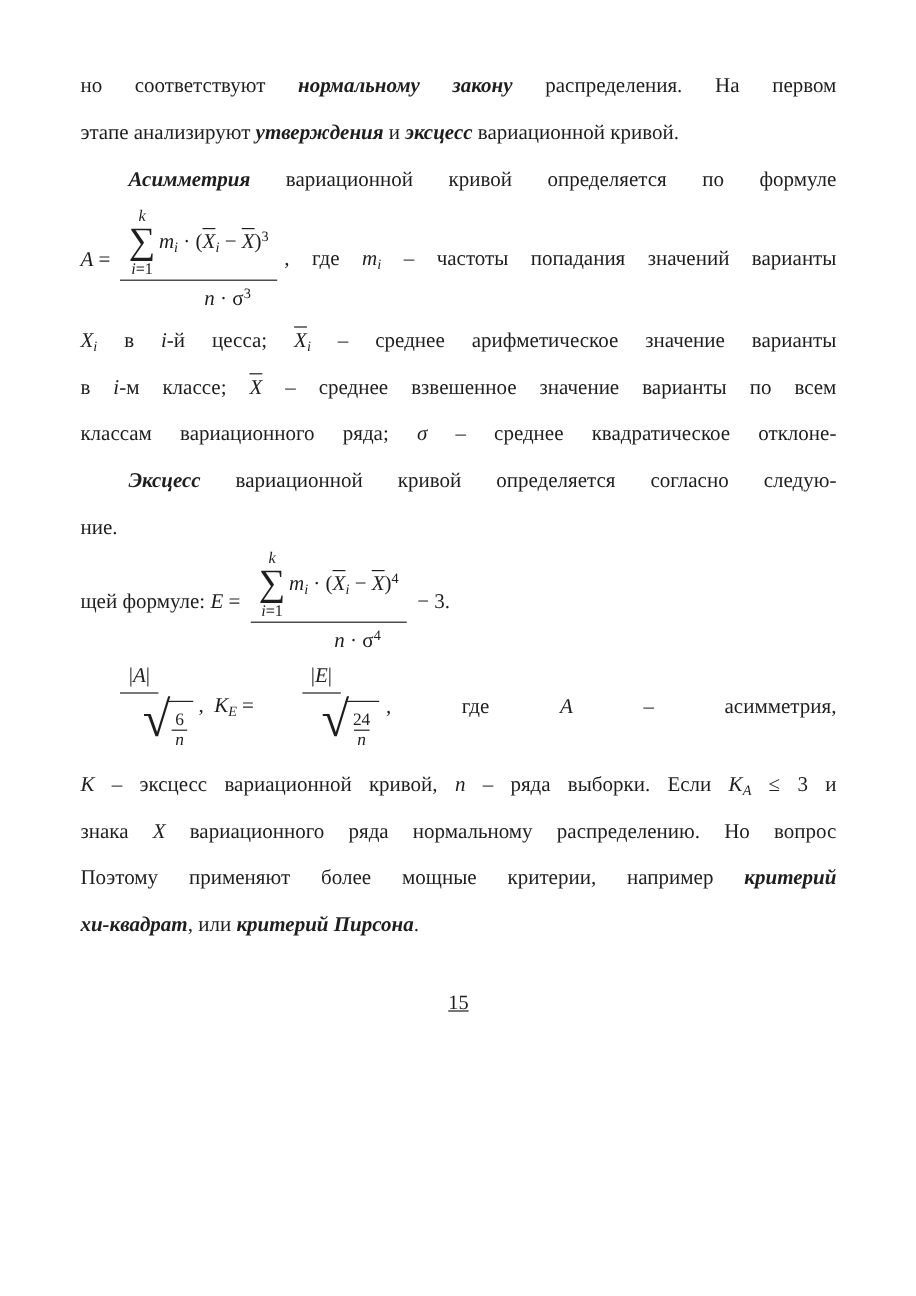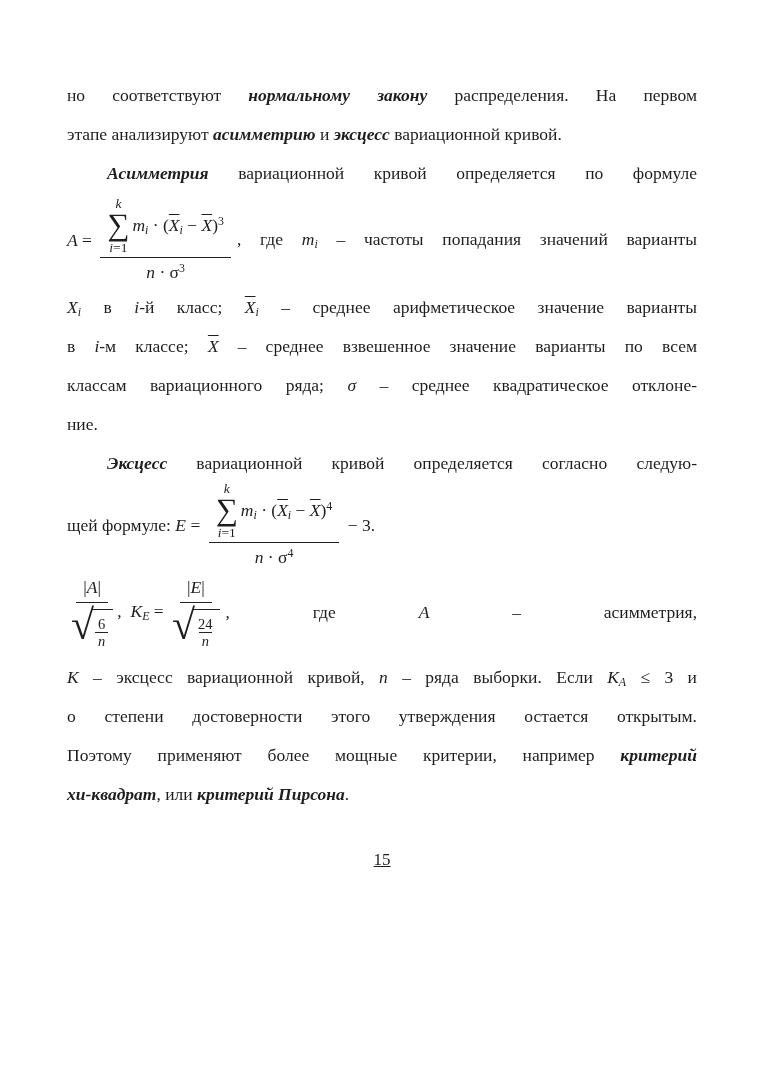--- a/index.html
+++ b/index.html
@@ -1,19 +1,19 @@
 <!DOCTYPE html>
 <html><head>
 <meta charset="utf-8">
 <style>
   * { margin:0; padding:0; box-sizing:border-box; }
   html,body { width:763px; height:1080px; background:#ffffff; }
   body { font-family:"Liberation Serif","DejaVu Serif",serif; color:#1e1e1e; }
   .page { position:relative; width:763px; height:1080px; background:#ffffff; overflow:hidden; }
-  .content { position:absolute; left:67px; top:76px; width:630px; font-size:17.5px; }
+  .content { position:absolute; left:67px; top:52px; width:630px; font-size:17.5px; }
 
   .line { height:39px; line-height:39px; white-space:nowrap; }
   .line.wrapok { white-space:normal; }
   .stretch { text-align:justify; text-align-last:justify; }
   .indent { text-indent:40px; }
 
   
   .r-p  { }
   .r-i  { font-style:italic; }
   .r-bi { font-style:italic; font-weight:bold; }
@@ -26,21 +26,21 @@
   .f1 { height:95px; }
   .f2 { height:85px; }
   .f3 { height:90px; }
   .f-lead, .f-mid { white-space:pre; }
   .f-tail { flex:1; text-align:justify; text-align-last:justify; white-space:normal; margin-left:2px; }
   .f-tail-plain { white-space:pre; }
 
   
   .frac { display:inline-flex; flex-direction:column; align-items:center; margin:0 4px; vertical-align:middle; }
   .frac .num { display:inline-flex; align-items:center; border-bottom:1.7px solid #222; padding:0 7px 3px 7px; }
-  .frac .den { padding-top:3px; }
+  .frac .den { padding-top:3px;margin-left:48px; }
 
   
   .sumblk { display:inline-flex; flex-direction:column; align-items:center; line-height:1; margin-right:3px; }
   .sum-top { font-size:13.5px; font-style:italic; padding-bottom:1px; }
   .sigma { font-size:31px; line-height:0.88; }
   .sum-bot { font-size:13.5px; padding-top:2px; }
 
   
   .sqrt { display:inline-flex; align-items:flex-start; }
   .sqrt-sign { font-size:42px; line-height:0.93; font-weight:400; margin-right:-3px; }
@@ -51,44 +51,44 @@
 
   .pagenum { margin-top:26px; height:39px; line-height:39px; text-align:center; font-size:17px;text-decoration:underline; }
 </style>
 </head>
 <body>
 
 <div class="page">
   <div class="content">
 
     <div class="line stretch wrapok"><span class="r-p">но соответствуют </span><span class="r-bi">нормальному закону</span><span class="r-p"> распределения. На первом</span></div>
-    <div class="line wrapok"><span class="r-p">этапе анализируют </span><span class="r-bi">асимметрию</span><span class="r-p"> и </span><span class="r-bi">эксцесс</span><span class="r-p"> вариационной кривой.</span></div>
+    <div class="line wrapok"><span class="r-p">этапе анализируют </span><span class="r-bi">утверждения</span><span class="r-p"> и </span><span class="r-bi">эксцесс</span><span class="r-p"> вариационной кривой.</span></div>
     <div class="line stretch indent wrapok"><span class="r-bi">Асимметрия</span><span class="r-p"> вариационной кривой определяется по формуле</span></div>
 
     <div class="formula f1">
       <span class="f-lead"><span class="r-i">A</span><span class="r-p"> = </span></span>
       <span class="frac">
         <span class="num">
           <span class="sumblk">
             <span class="sum-top">k</span>
             <span class="sigma">∑</span>
             <span class="sum-bot"><span class="r-i">i</span><span class="r-p">=1</span></span>
           </span>
           <span class="expr"><span class="r-i">m</span><span class="r-isub">i</span><span class="r-p"> · (</span><span class="r-ibar">X</span><span class="r-isub">i</span><span class="r-p"> − </span><span class="r-ibar">X</span><span class="r-p">)</span><span class="r-sup">3</span></span>
         </span>
         <span class="den"><span class="r-i">n</span><span class="r-p"> · σ</span><span class="r-sup">3</span></span>
       </span>
       <span class="f-tail"><span class="r-p">, где </span><span class="r-i">m</span><span class="r-isub">i</span><span class="r-p"> – частоты попадания значений варианты</span></span>
     </div>
 
-    <div class="line stretch wrapok"><span class="r-i">X</span><span class="r-isub">i</span><span class="r-p"> в </span><span class="r-i">i</span><span class="r-p">-й класс; </span><span class="r-ibar">X</span><span class="r-isub">i</span><span class="r-p"> – среднее арифметическое значение варианты</span></div>
+    <div class="line stretch wrapok"><span class="r-i">X</span><span class="r-isub">i</span><span class="r-p"> в </span><span class="r-i">i</span><span class="r-p">-й цесса; </span><span class="r-ibar">X</span><span class="r-isub">i</span><span class="r-p"> – среднее арифметическое значение варианты</span></div>
     <div class="line stretch wrapok"><span class="r-p">в </span><span class="r-i">i</span><span class="r-p">-м классе; </span><span class="r-ibar">X</span><span class="r-p"> – среднее взвешенное значение варианты по всем</span></div>
     <div class="line stretch wrapok"><span class="r-p">классам вариационного ряда; </span><span class="r-i">σ</span><span class="r-p"> – среднее квадратическое отклоне-</span></div>
+    <div class="line stretch indent wrapok"><span class="r-bi">Эксцесс</span><span class="r-p"> вариационной кривой определяется согласно следую-</span></div>
     <div class="line wrapok"><span class="r-p">ние.</span></div>
-    <div class="line stretch indent wrapok"><span class="r-bi">Эксцесс</span><span class="r-p"> вариационной кривой определяется согласно следую-</span></div>
 
     <div class="formula f2">
       <span class="f-lead"><span class="r-p">щей формуле: </span><span class="r-i">E</span><span class="r-p"> = </span></span>
       <span class="frac">
         <span class="num">
           <span class="sumblk">
             <span class="sum-top">k</span>
             <span class="sigma">∑</span>
             <span class="sum-bot"><span class="r-i">i</span><span class="r-p">=1</span></span>
           </span>
@@ -135,19 +135,19 @@
                 <span class="bot r-i">n</span>
               </span>
             </span>
           </span>
         </span>
       </span>
       <span class="f-tail"><span class="r-p">, где </span><span class="r-i">A</span><span class="r-p"> – асимметрия,</span></span>
     </div>
 
     <div class="line stretch wrapok"><span class="r-i">K</span><span class="r-p"> – эксцесс вариационной кривой, </span><span class="r-i">n</span><span class="r-p"> – ряда выборки. Если </span><span class="r-i">K</span><span class="r-isub">A</span><span class="r-p"> ≤ 3 и</span></div>
-    <div class="line stretch wrapok"><span class="r-p">о степени достоверности этого утверждения остается открытым.</span></div>
+    <div class="line stretch wrapok"><span class="r-p">знака </span><span class="r-i">X</span><span class="r-p"> вариационного ряда нормальному распределению. Но вопрос</span></div>
     <div class="line stretch wrapok"><span class="r-p">Поэтому применяют более мощные критерии, например </span><span class="r-bi">критерий</span></div>
     <div class="line wrapok"><span class="r-bi">хи-квадрат</span><span class="r-p">, или </span><span class="r-bi">критерий Пирсона</span><span class="r-p">.</span></div>
 
     <div class="pagenum">15</div>
   </div>
 </div>
 
 </body></html>

